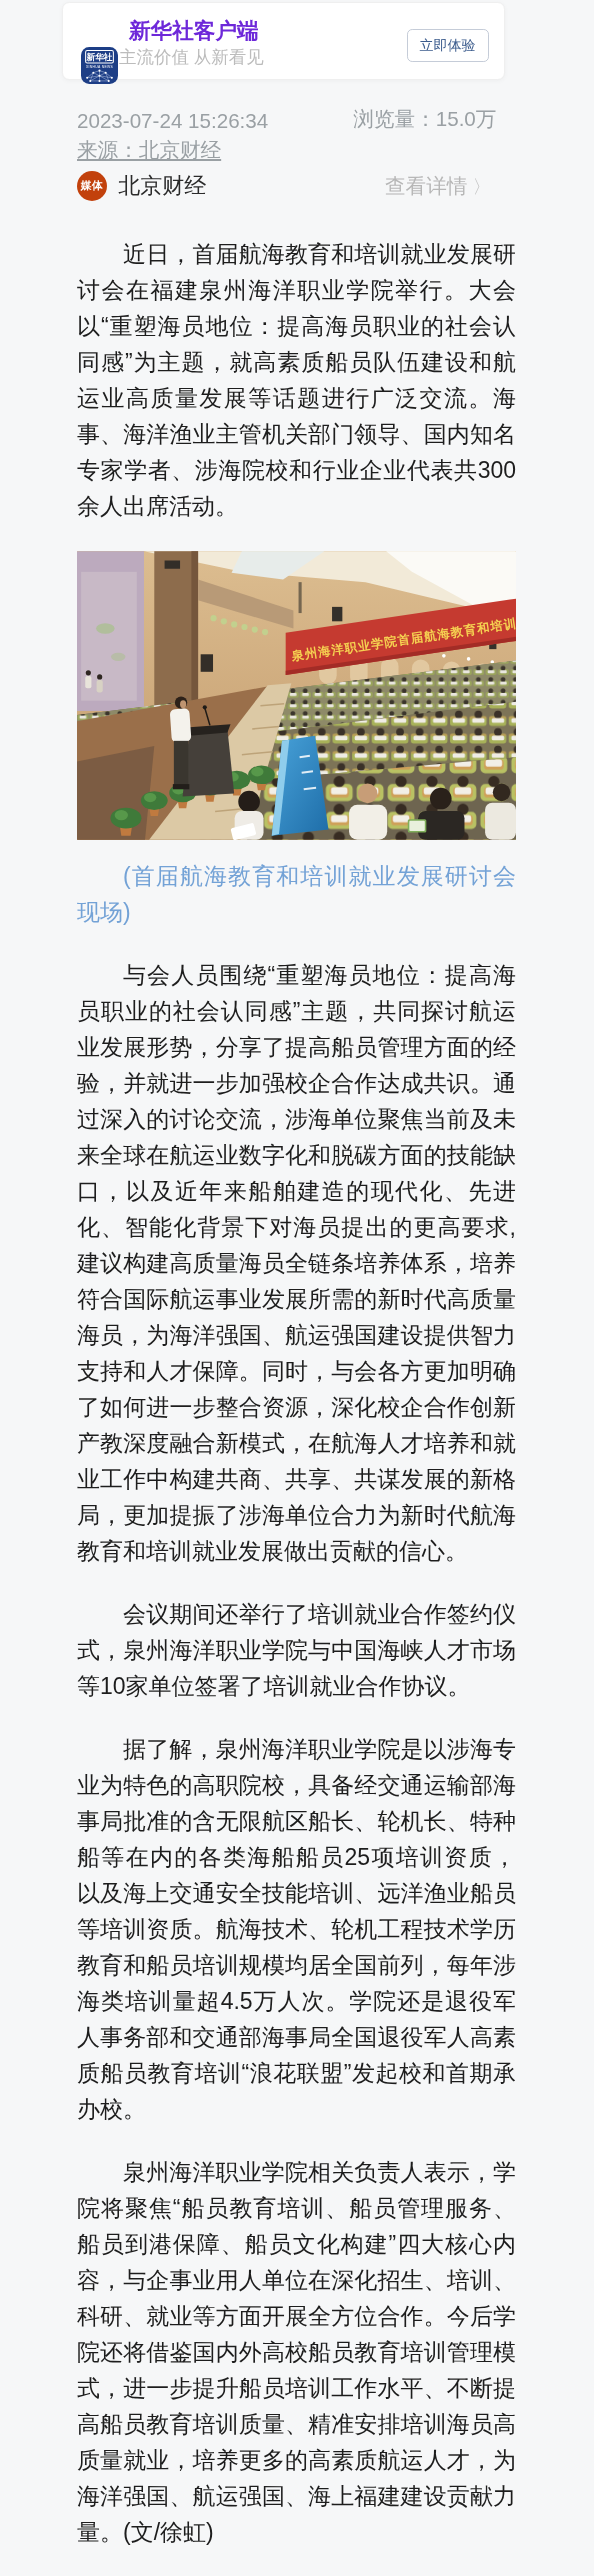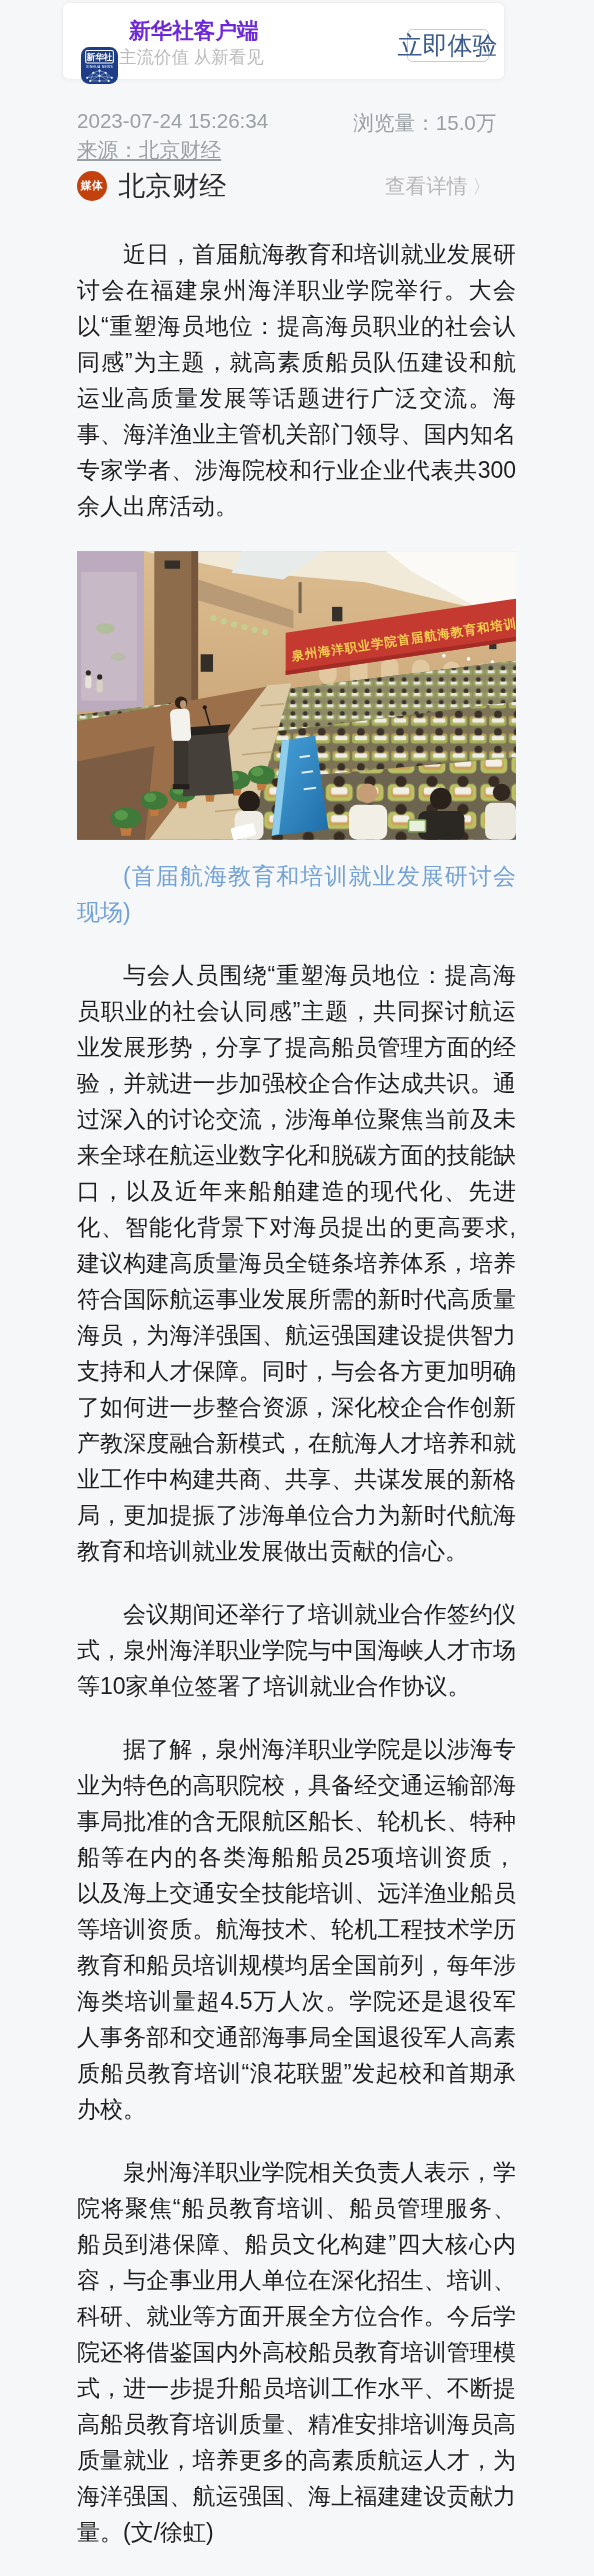--- a/index.html
+++ b/index.html
@@ -15,41 +15,41 @@
     background:#ffffff;border:1px solid #efefef;border-radius:7.2px;
     box-shadow:0 1px 5.2px rgba(0,0,0,.04);box-sizing:border-box;
   }
   .logo-box{position:absolute;left:18px;top:44px;width:37px;height:37px;}
   .app-name{position:absolute;left:66px;top:15.5px;font-size:21.6px;line-height:24px;color:#6d28d9;font-weight:600;white-space:nowrap;}
   .app-slogan{position:absolute;left:56px;top:45px;font-size:17.5px;line-height:19.6px;color:#bcbcbc;white-space:nowrap;}
   .cta-btn{
     position:absolute;right:15.5px;top:26px;width:82px;height:33px;
     border:1px solid #c5ccd8;border-radius:5.2px;box-sizing:border-box;
     display:flex;align-items:center;justify-content:center;
-    font-size:25px;color:#3c5c8d;background:#fff;cursor:pointer;white-space:nowrap;
+    font-size:14px;color:#3c5c8d;background:#fff;cursor:pointer;white-space:nowrap;
   }
   
   .article{position:absolute;left:77px;top:98px;width:439px;}
   .title{
     margin:0;font-size:27px;line-height:40px;font-weight:700;color:#121212;
     letter-spacing:0.5px;
   }
   .meta-row{
-    margin-top:11.3px;height:24px;display:flex;justify-content:space-between;align-items:flex-start;
+    margin-top:11.3px;height:24px;display:flex;justify-content:space-between;align-items:flex-end;
     font-size:20.6px;color:#9aa0a4;gap:48px;
   }
   .meta-row .views{padding-right:19.6px;}
   .source-row{margin-top:5.2px;height:24px;font-size:20.6px;line-height:24px;color:#9aa0a4;text-decoration:underline;}
   .author-row{margin-top:8.2px;height:31px;display:flex;align-items:center;}
   .avatar{
     width:30px;height:30px;border-radius:50%;background:#c2410c;flex:0 0 auto;
     display:flex;align-items:center;justify-content:center;
     color:#fff;font-size:10.8px;font-weight:600;letter-spacing:0.5px;
   }
-  .author-name{margin-left:11.3px;font-size:27px;color:#2b2b2b;font-weight:500;}
+  .author-name{margin-left:11.3px;font-size:22px;color:#2b2b2b;font-weight:500;}
   .author-spacer{flex:1;}
   .view-details{display:flex;align-items:center;color:#b7b7b7;font-size:20.6px;padding-right:25px;cursor:pointer;}
   .view-details .chev{font-size:18.5px;margin-left:5.2px;color:#c3c3c3;}
   .body-text{margin-top:34px;}
   .body-text p{
     margin:0 0 27px 0;font-size:23px;line-height:36px;color:#1d1d1d;
     text-align:justify;text-indent:2em;word-break:break-all;
   }
   .body-text p.caption{color:#73a2d6;margin-bottom:27px;}
   figure.photo{

